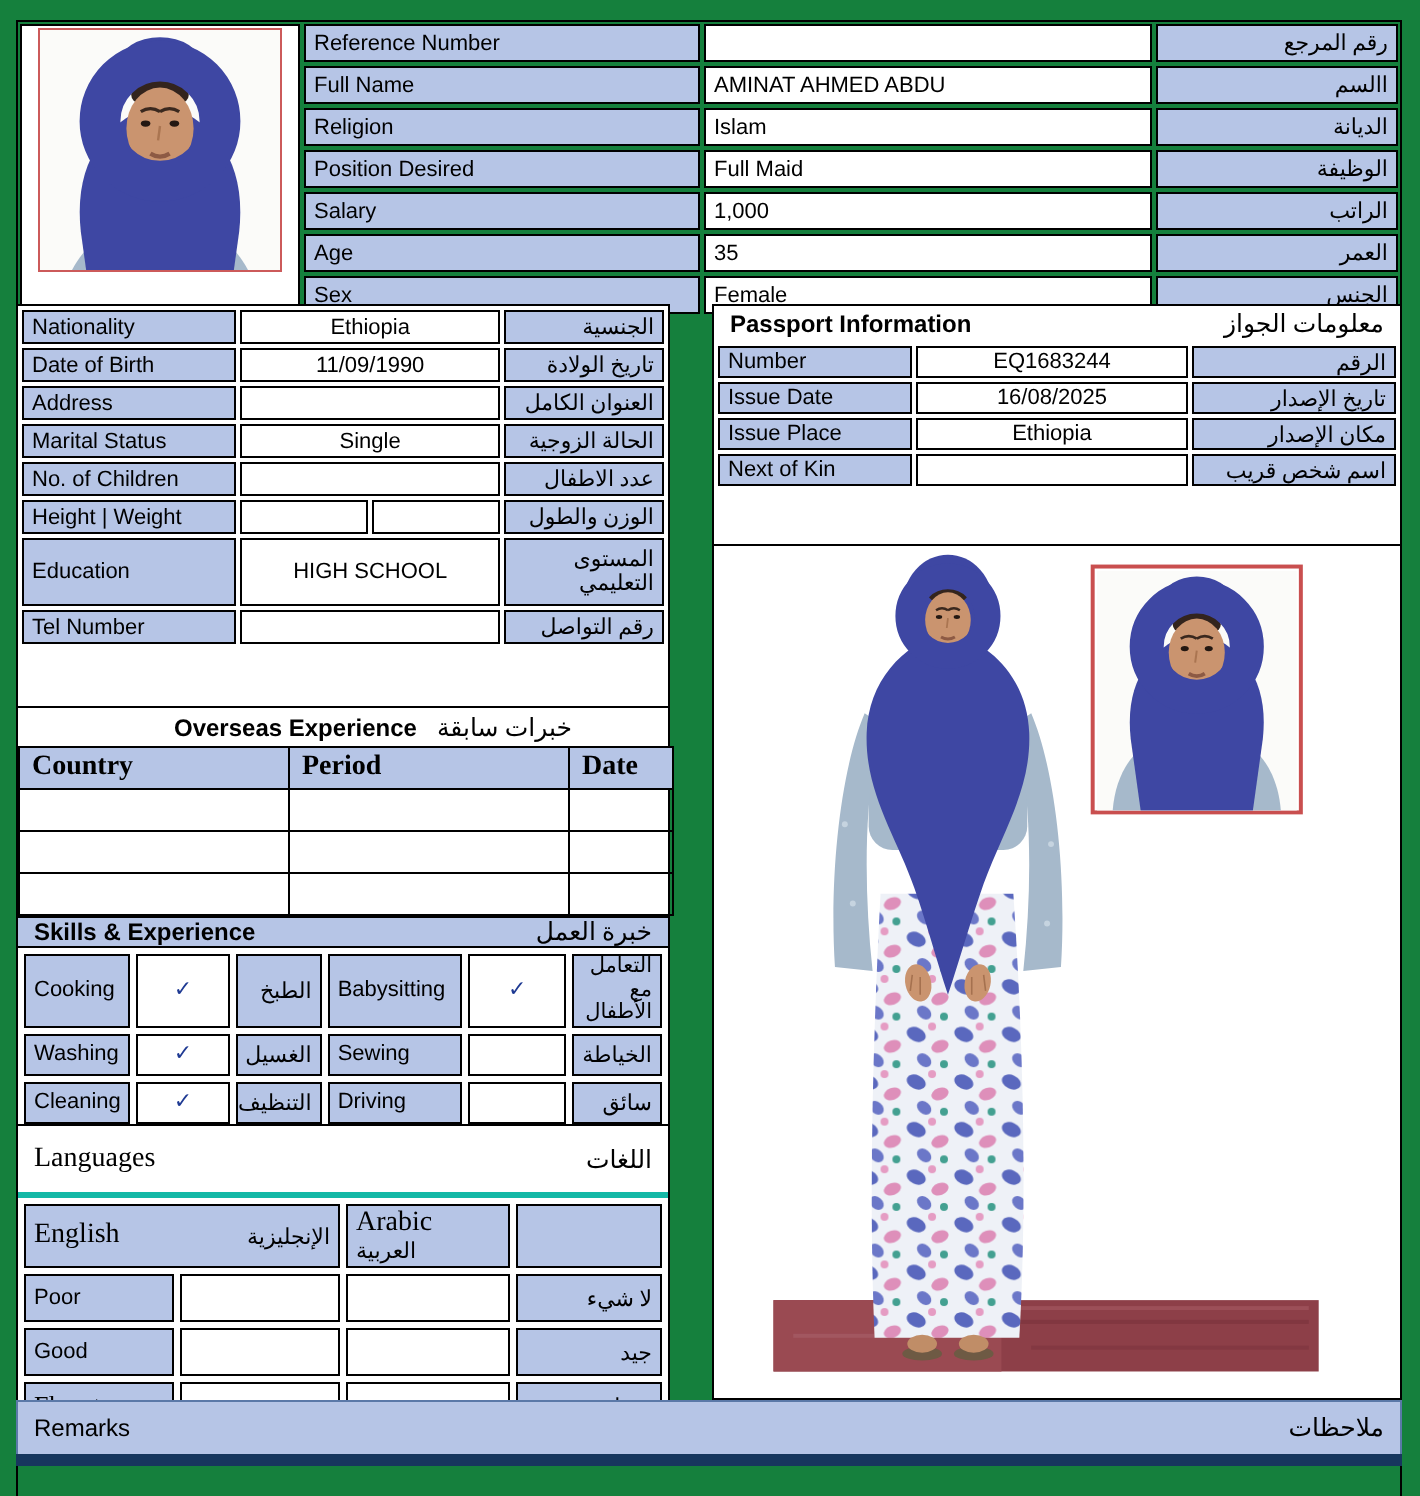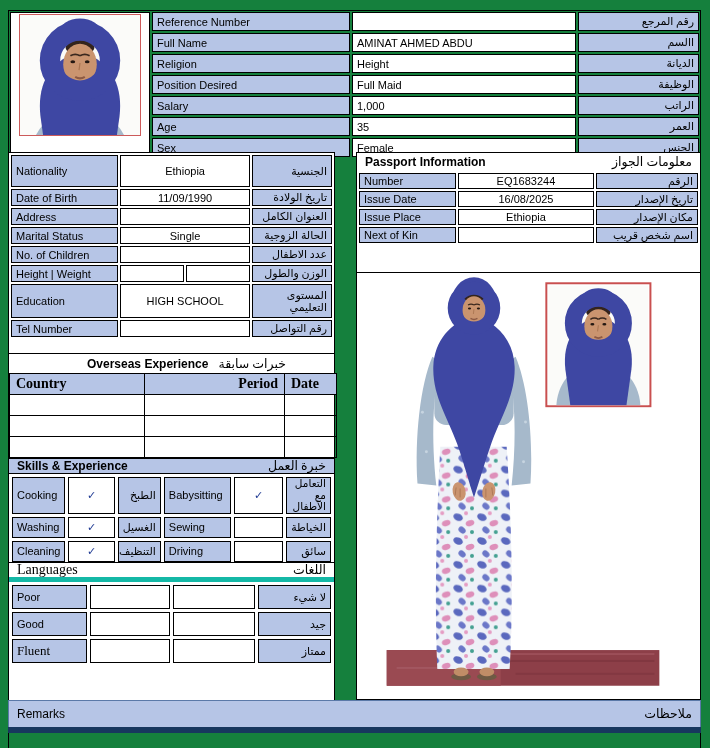--- a/index.html
+++ b/index.html
@@ -101,21 +101,21 @@
         <td class="white"></td>
         <td class="blue ar" dir="rtl">رقم المرجع</td>
       </tr>
       <tr>
         <td class="blue">Full Name</td>
         <td class="white">AMINAT AHMED ABDU</td>
         <td class="blue ar" dir="rtl">االسم</td>
       </tr>
       <tr>
         <td class="blue">Religion</td>
-        <td class="white">Height</td>
+        <td class="white">Islam</td>
         <td class="blue ar" dir="rtl">الديانة</td>
       </tr>
       <tr>
         <td class="blue">Position Desired</td>
         <td class="white">Full Maid</td>
         <td class="blue ar" dir="rtl">الوظيفة</td>
       </tr>
       <tr>
         <td class="blue">Salary</td>
         <td class="white">1,000</td>
@@ -137,21 +137,21 @@
 
   <div class="abs box personal">
     <table class="frm">
       <colgroup>
           <col style="width:106px">
           <col style="width:64px">
           <col style="width:64px">
           <col style="width:79px">
         </colgroup>
       <tbody>
-          <tr style="height:32px">
+          <tr style="height:17px">
         <td class="blue">Nationality</td>
         <td class="white ctr" colspan="2">Ethiopia</td>
         <td class="blue ar" dir="rtl">الجنسية</td>
       </tr>
       <tr style="height:17px">
         <td class="blue">Date of Birth</td>
         <td class="white ctr" colspan="2">11/09/1990</td>
         <td class="blue ar" dir="rtl">تاريخ الولادة</td>
       </tr>
       <tr style="height:17px">
@@ -232,21 +232,21 @@
     </div>
     <table class="ovr">
       <colgroup>
           <col style="width:135px">
           <col style="width:140px">
           <col style="width:52px">
         </colgroup>
       <tbody>
           <tr>
         <td class="hdr">Country</td>
-        <td class="hdr" style="text-align:right">Period</td>
+        <td class="hdr" style="text-align:left">Period</td>
         <td class="hdr">Date</td>
       </tr>
       <tr>
             <td></td>
             <td></td>
             <td></td>
           </tr>
       <tr>
             <td></td>
             <td></td>
@@ -298,32 +298,45 @@
         <td class="blue ar" dir="rtl">التنظيف</td>
         <td class="blue">Driving</td>
         <td class="white check"></td>
         <td class="blue ar" dir="rtl">سائق</td>
       </tr>
     </tbody>
       </table>
   </div>
 
   <div class="abs box langs">
-    <div class="sec-head" style="height:19px;border-bottom:5px solid #14b8a6">
+    <div class="sec-head" style="height:36px;border-bottom:3px solid #14b8a6">
       <span class="serif" style="font-size:14px">Languages</span>
       <span class="arh" dir="rtl">اللغات</span>
     </div>
     <table class="frm">
       <colgroup>
           <col style="width:74px">
           <col style="width:78px">
           <col style="width:80px">
           <col style="width:72px">
         </colgroup>
       <tbody>
+          <tr style="height:32px">
+        <td class="blue" colspan="2">
+          <div class="eng-cell">
+            <span class="serif" style="font-size:14px">English</span>
+            <span class="ar" dir="rtl">الإنجليزية</span>
+          </div>
+        </td>
+        <td class="blue wrap2">
+          <span class="serif" style="font-size:14px;display:block">Arabic</span>
+          <span class="ar" dir="rtl" style="display:block;text-align:left">العربية</span>
+        </td>
+        <td class="blue"></td>
+      </tr>
       <tr style="height:24px">
         <td class="blue">Poor</td>
         <td class="white"></td>
         <td class="white"></td>
         <td class="blue ar" dir="rtl">لا شيء</td>
       </tr>
       <tr style="height:24px">
         <td class="blue">Good</td>
         <td class="white"></td>
         <td class="white"></td>

